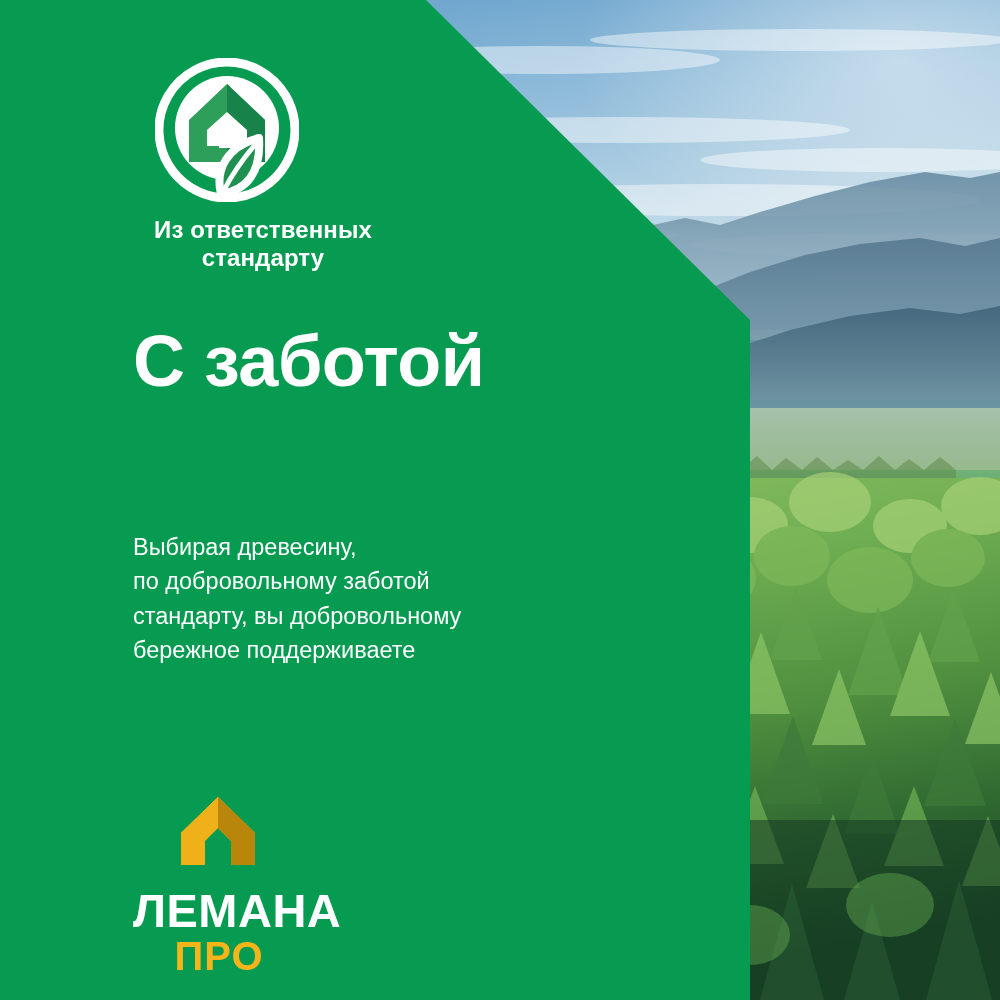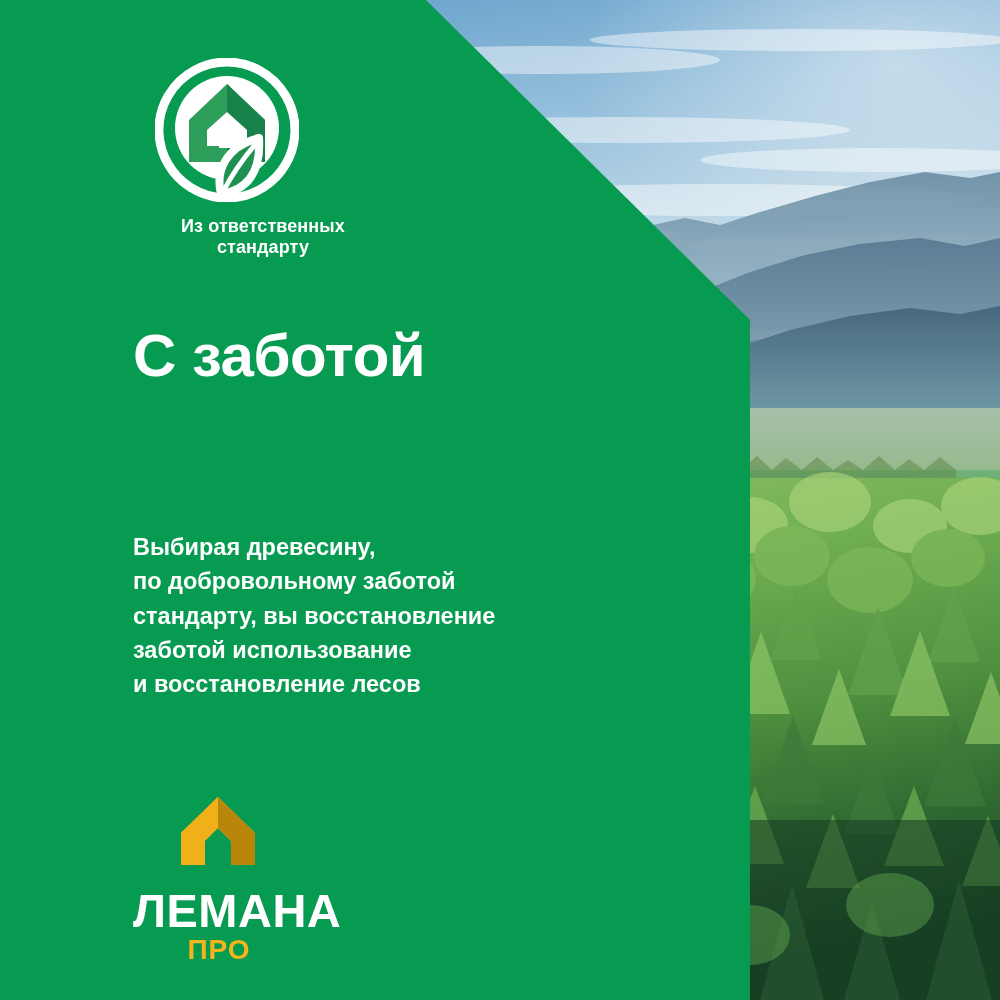--- a/index.html
+++ b/index.html
@@ -52,50 +52,50 @@
     width: 144px;
     height: 144px;
     margin-left: 22px;
     display: block;
   }
   .badge-caption {
     margin-top: 14px;
     width: 260px;
     text-align: center;
     color: #ffffff;
-    font-size: 18px;
+    font-size: 24px;
     font-weight: bold;
     line-height: 1.18;
     letter-spacing: 0.1px;
   }
   .badge-caption span { display:block; }
 
   
   .headline {
     position: absolute;
     left: 133px;
     top: 325px;
     color: #ffffff;
-    font-size: 60px;
+    font-size: 72px;
     font-weight: bold;
     line-height: 1.02;
     letter-spacing: -0.5px;
     max-width: 520px;
     text-align: center;
   }
   .headline span { display: block; }
 
   
   .body-copy {
     position: absolute;
     left: 133px;
     top: 530px;
     color: #ffffff;
     font-size: 23.5px;
-    font-weight: bold;
+    font-weight: normal;
     line-height: 1.46;
     max-width: 560px;
   }
   .body-copy span { display: block; white-space: nowrap; }
 
   
   .brand {
     position: absolute;
     left: 133px;
     top: 795px;
@@ -112,21 +112,21 @@
     font-size: 47px;
     font-weight: bold;
     letter-spacing: 0.5px;
     line-height: 1;
   }
   .brand-sub {
     margin-top: 2px;
     text-align: center;
     width: 172px;
     color: #F5B51A;
-    font-size: 28px;
+    font-size: 40px;
     font-weight: bold;
     letter-spacing: 1px;
     line-height: 1;
   }
 </style>
 </head>
 <body>
 
 <div class="poster">
 
@@ -304,23 +304,22 @@
     </div>
   </div>
 
   <div class="headline">
     <span>С заботой</span>
   </div>
 
   <div class="body-copy">
     <span>Выбирая древесину,</span>
     <span>по добровольному заботой</span>
-    <span>стандарту, вы восстановление</span>
-    <span>заботой использование</span>
-    <span>и восстановление лесов</span>
+    <span>стандарту, вы добровольному</span>
+    <span>бережное поддерживаете</span>
   </div>
 
   <div class="brand">
     <svg class="brand-house" viewBox="0 0 78 72" aria-hidden="true">
 
       <path d="M39,2 L2,38 L2,70 L20,70 L20,45 L39,26 Z" fill="#F0B01A"></path>
       <path d="M39,2 L20,45 L20,70 L39,70 L39,26 Z" fill="#F0B01A"></path>
       <path d="M2,38 L39,2 L39,26 L20,45 L20,70 L2,70 Z" fill="#F0B01A"></path>
 
       <path d="M39,2 L76,38 L76,70 L58,70 L58,45 L39,26 Z" fill="#B8860B"></path>

